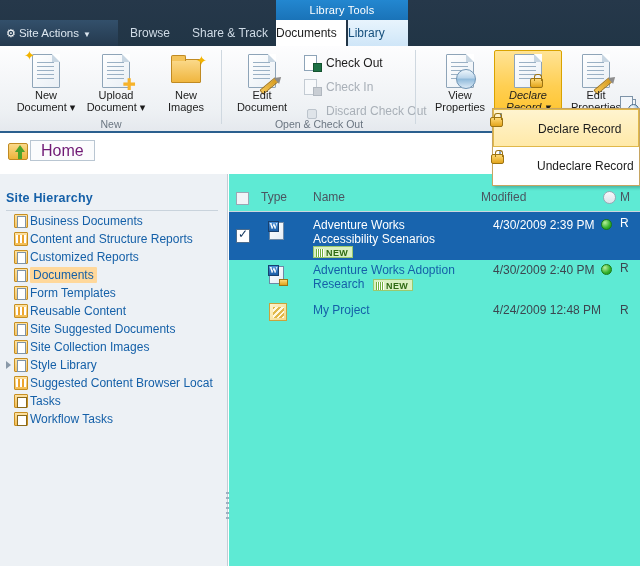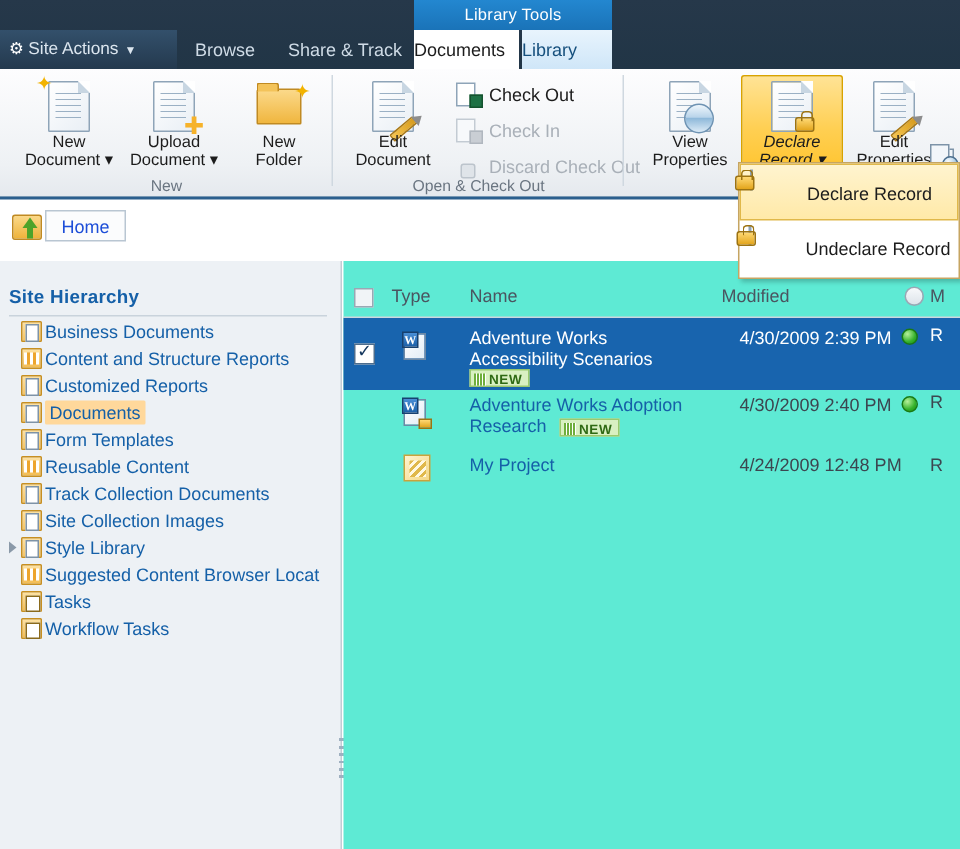--- a/index.html
+++ b/index.html
@@ -266,21 +266,21 @@
   .up-arrow {
     position:absolute; left:6px; top:1px; width:0; height:0;
     border-left:5px solid transparent; border-right:5px solid transparent;
     border-bottom:7px solid #4ea32a;
   }
   .up-arrow:after{
     content:""; position:absolute; left:-2px; top:7px; width:4px; height:7px; background:#4ea32a;
   }
   .homebtn {
     position:absolute; left:30px; top:6px; height:21px; padding:0 10px;
-    line-height:20px; font-size:12px; color:#1d4ed8;
+    line-height:20px; font-size:16px; color:#701a75;
     border:1px solid #b9c6d2; background:#fbfcfd; cursor:pointer;
   }
 
   
   .leftpanel {
     position:absolute; left:0; top:174px; width:228px; height:392px;
     background:#edf1f5;
     border-right:1px solid #c3ccd5;
   }
   .lp-title {
@@ -483,21 +483,21 @@
         </div>
       </div>
 
       <div class="bigbtn" style="left:152px;">
         <div class="ico">
           <div class="folder"></div>
           <span class="sparkle" style="right:-6px; top:0px;">✦</span>
         </div>
         <div class="cap">
           <span>New</span><br>
-          <span>Folder</span>
+          <span>Images</span>
         </div>
       </div>
 
       <div class="glabel">New</div>
       <div class="gsep"></div>
     </div>
 
     <div class="grp" style="left:222px; width:194px;">
 
       <div class="bigbtn" style="left:6px;">
@@ -654,21 +654,21 @@
         <span class="tlabel">Form Templates</span>
       </div>
 
       <div class="titem">
         <span class="tico listlib"></span>
         <span class="tlabel">Reusable Content</span>
       </div>
 
       <div class="titem">
         <span class="tico doclib"></span>
-        <span class="tlabel">Track Collection Documents</span>
+        <span class="tlabel">Site Suggested Documents</span>
       </div>
 
       <div class="titem">
         <span class="tico doclib"></span>
         <span class="tlabel">Site Collection Images</span>
       </div>
 
       <div class="titem">
         <span class="exp"></span>
         <span class="tico doclib"></span>

